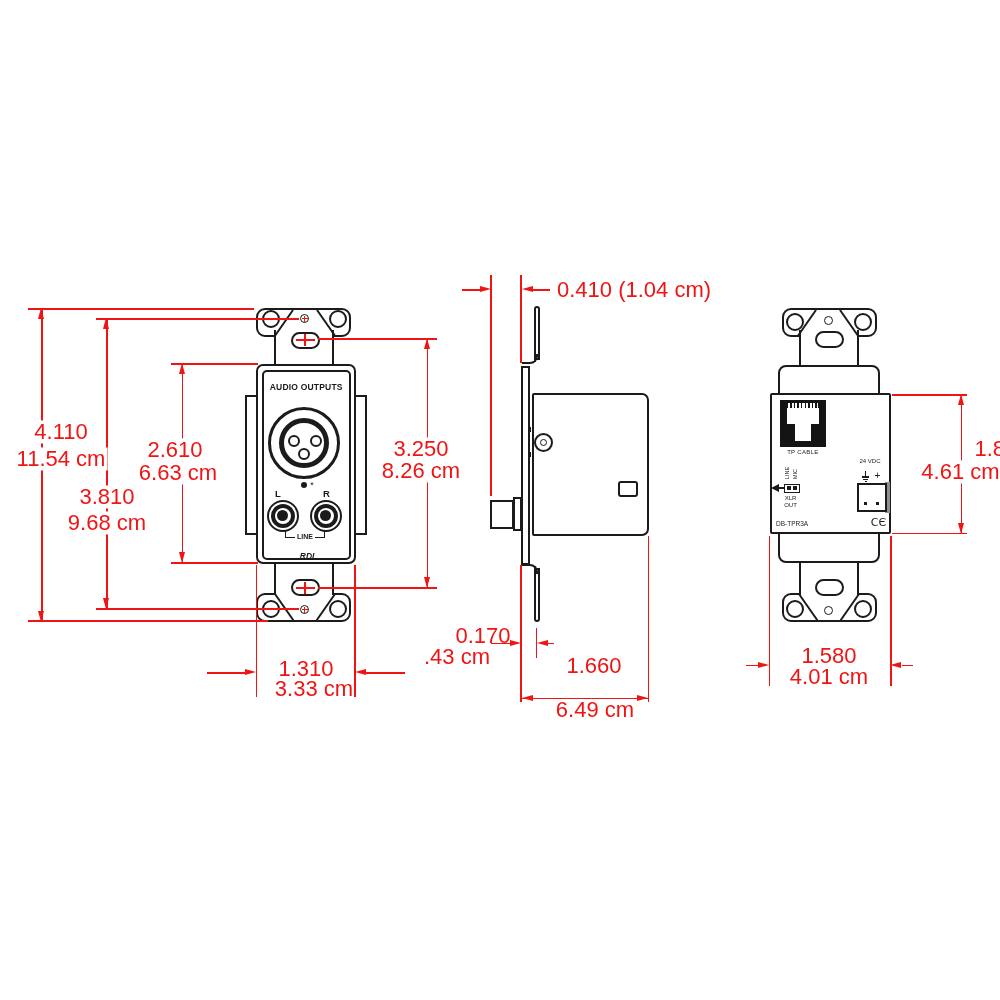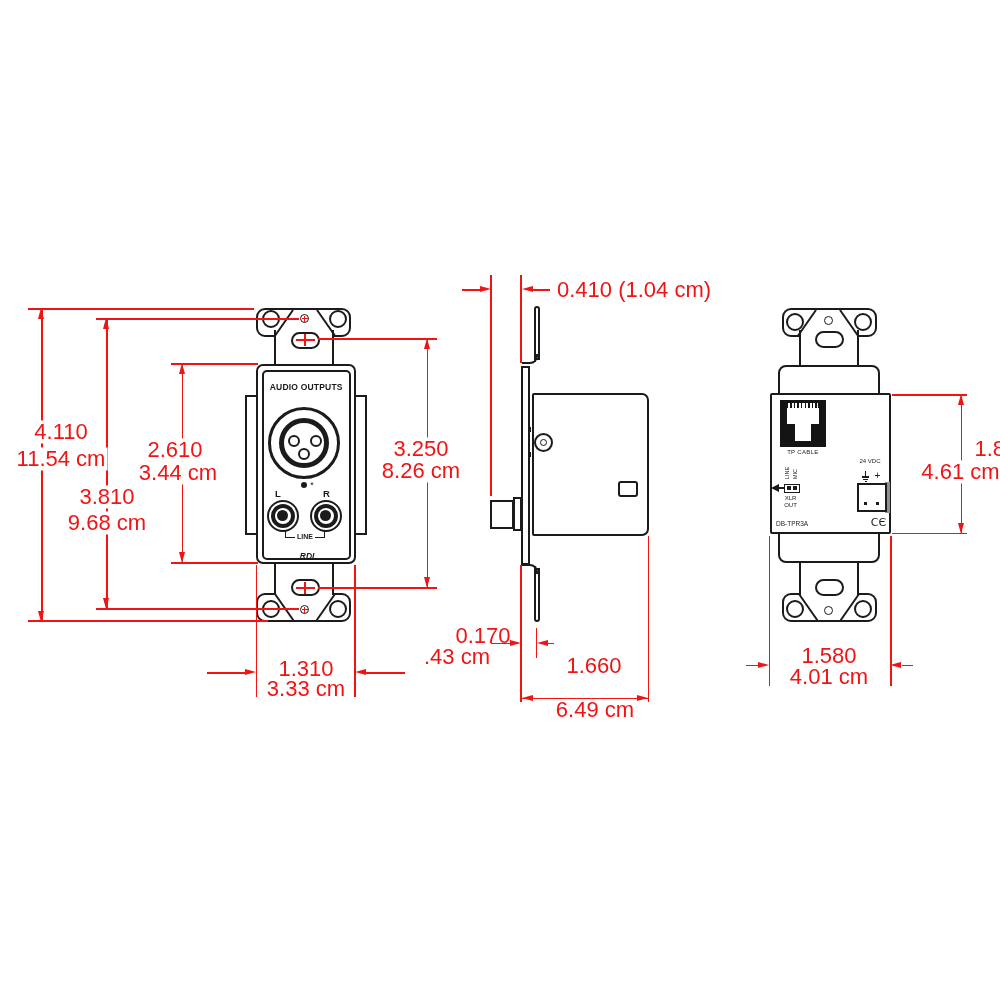--- a/index.html
+++ b/index.html
@@ -206,25 +206,25 @@
   <div class="rl" style="left:301.5px;top:317.9px;width:6px;height:1.6px"></div>
   <div class="rl" style="left:303.7px;top:315.7px;width:1.6px;height:6px"></div>
   <div class="rl" style="left:301.5px;top:608.7px;width:6px;height:1.6px"></div>
   <div class="rl" style="left:303.7px;top:606.5px;width:1.6px;height:6px"></div>
 
   <div class="dim bg" style="left:61px;top:432px">4.110</div>
   <div class="dim bg" style="left:61px;top:459px">11.54 cm</div>
   <div class="dim bg" style="left:107px;top:497px">3.810</div>
   <div class="dim bg" style="left:107px;top:523px">9.68 cm</div>
   <div class="dim bg" style="left:175px;top:450px">2.610</div>
-  <div class="dim bg" style="left:178px;top:473px">3.44 cm</div>
+  <div class="dim bg" style="left:178px;top:473px">6.63 cm</div>
   <div class="dim bg" style="left:421px;top:449px">3.250</div>
   <div class="dim bg" style="left:421px;top:471px">8.26 cm</div>
   <div class="dim" style="left:306px;top:668.5px">1.310</div>
-  <div class="dim" style="left:306px;top:689px">3.33 cm</div>
+  <div class="dim" style="left:314px;top:689px">3.33 cm</div>
   <div class="dim lft" style="left:557px;top:289.5px">0.410 (1.04 cm)</div>
   <div class="dim" style="left:483px;top:636px">0.170</div>
   <div class="dim" style="left:457px;top:657px">.43 cm</div>
   <div class="dim" style="left:594px;top:666px">1.660</div>
   <div class="dim" style="left:595px;top:710px">6.49 cm</div>
   <div class="dim bg" style="left:1002px;top:448.5px">1.814</div>
   <div class="dim bg" style="left:960.5px;top:471.5px">4.61 cm</div>
   <div class="dim" style="left:829px;top:655.5px">1.580</div>
   <div class="dim" style="left:829px;top:677px">4.01 cm</div>
 

